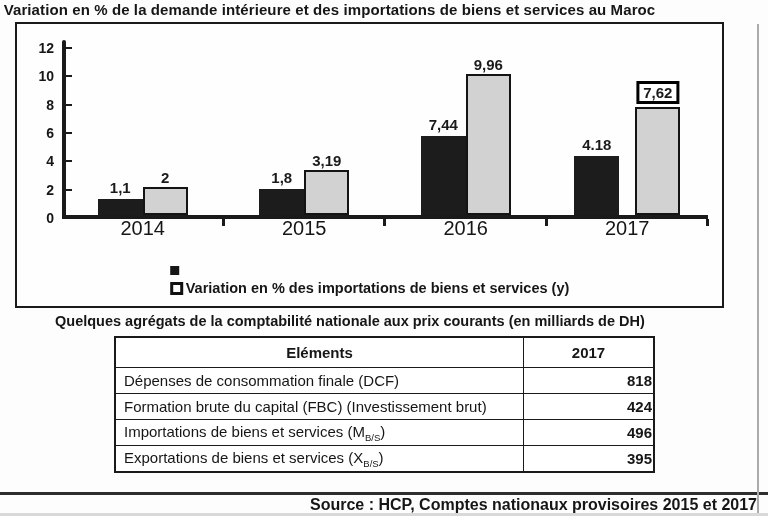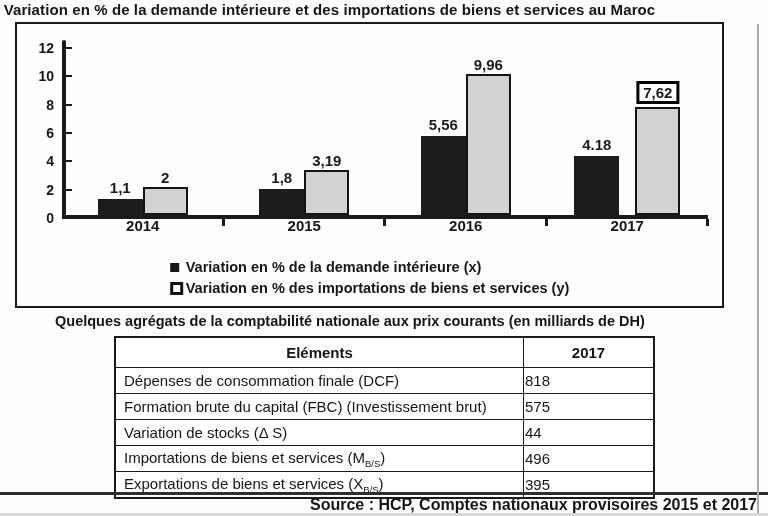--- a/index.html
+++ b/index.html
@@ -40,21 +40,21 @@
     position:absolute;bottom:100%;left:50%;transform:translateX(-50%);
     margin-bottom:3px;white-space:nowrap;
     font-size:15px;font-weight:bold;color:#1a1a1a;
   }
   .bar-label.boxed{
     border:3px solid #000;background:#fff;padding:0 4px;margin-bottom:5px;
   }
   .years-row{
     left:45px;top:193px;width:646px;height:18px;display:flex;
   }
-  .year-label{flex:1;text-align:center;font-size:15px;font-weight:bold;}
+  .year-label{flex:1;text-align:center;font-size:20px;font-weight:normal;}
   .legend{
     left:50%;transform:translateX(-50%);bottom:5px;width:max-content;
   }
   .legend-row{display:flex;align-items:center;margin:5px 0;}
   .legend-swatch-filled{width:9px;height:9px;background:#161616;margin-right:7px;flex:none;}
   .legend-swatch-open{width:7px;height:7px;background:#fff;border:3.5px solid #111;margin-right:3px;flex:none;}
   .legend-label{font-size:14.5px;font-weight:bold;}
 
   
   .table-title{left:55px;top:313px;font-size:14.5px;font-weight:bold;}
@@ -62,21 +62,21 @@
     left:114px;top:336px;width:541px;position:absolute;
     border-collapse:collapse;background:#fff;
   }
   table.aggregates th,table.aggregates td{
     border:1.5px solid #1a1a1a;font-size:15px;
   }
   table.aggregates{border:2.5px solid #1a1a1a;}
   th.col-elements{width:405px;height:27px;text-align:center;font-weight:bold;}
   th.col-year{text-align:center;font-weight:bold;}
   td.cell-label{padding:2px 4px 2px 8px;height:21px;font-weight:normal;}
-  td.cell-value{text-align:left;font-weight:normal;}
+  td.cell-value{text-align:right;font-weight:bold;}
   td.cell-label sub{font-size:9.5px;}
 
   
   .bottom-rule{left:0;top:492px;width:768px;height:3px;background:#2e2e2e;}
   .source-text{top:496px;right:11px;font-size:16px;font-weight:bold;}
   .right-edge{left:757px;top:24px;width:2px;height:492px;background:#ababab;}
   .bottom-strip{left:0;bottom:0;width:768px;height:3px;background:#d9d9d9;}
 </style>
 </head>
 <body>
@@ -101,21 +101,21 @@
       <div class="bar-group">
         <div class="bar s0" style="height: 26px; margin-top: 25px;">
           <span class="bar-label">1,8</span>
         </div>
         <div class="bar s1" style="height: 45px;">
           <span class="bar-label">3,19</span>
         </div>
       </div>
       <div class="bar-group">
         <div class="bar s0" style="height: 79px;">
-          <span class="bar-label">5,56</span>
+          <span class="bar-label">7,44</span>
         </div>
         <div class="bar s1" style="height: 141px;">
           <span class="bar-label">9,96</span>
         </div>
       </div>
       <div class="bar-group">
         <div class="bar s0" style="height: 59px;">
           <span class="bar-label">4.18</span>
         </div>
         <div class="bar s1" style="height: 108px; margin-left: 16px;">
@@ -126,21 +126,20 @@
   <div class="abs years-row" id="years">
       <div class="year-label">2014</div>
       <div class="year-label">2015</div>
       <div class="year-label">2016</div>
       <div class="year-label">2017</div>
     </div>
 
   <div class="abs legend">
     <div class="legend-row">
       <span class="legend-swatch-filled"></span>
-      <span class="legend-label">Variation en % de la demande intérieure (x)</span>
     </div>
     <div class="legend-row">
       <span class="legend-swatch-open"></span>
       <span class="legend-label">Variation en % des importations de biens et services (y)</span>
     </div>
   </div>
 <div class="abs ytick-label" style="bottom: 79px;">0</div>
     <div class="abs ytick-mark" style="bottom: 87px;"></div>
     <div class="abs ytick-label" style="bottom: 107.333px;">2</div>
     <div class="abs ytick-mark" style="bottom: 115.333px;"></div>
@@ -169,25 +168,21 @@
       <th class="col-year">2017</th>
     </tr>
   </thead>
   <tbody id="tbody">
       <tr>
         <td class="cell-label">Dépenses de consommation finale (DCF)</td>
         <td class="cell-value">818</td>
       </tr>
       <tr>
         <td class="cell-label">Formation brute du capital (FBC) (Investissement brut)</td>
-        <td class="cell-value">575</td>
-      </tr>
-      <tr>
-        <td class="cell-label">Variation de stocks (Δ S)</td>
-        <td class="cell-value">44</td>
+        <td class="cell-value">424</td>
       </tr>
       <tr>
         <td class="cell-label">Importations de biens et services (M<sub>B/S</sub>)</td>
         <td class="cell-value">496</td>
       </tr>
       <tr>
         <td class="cell-label">Exportations de biens et services (X<sub>B/S</sub>)</td>
         <td class="cell-value">395</td>
       </tr>
     </tbody>

